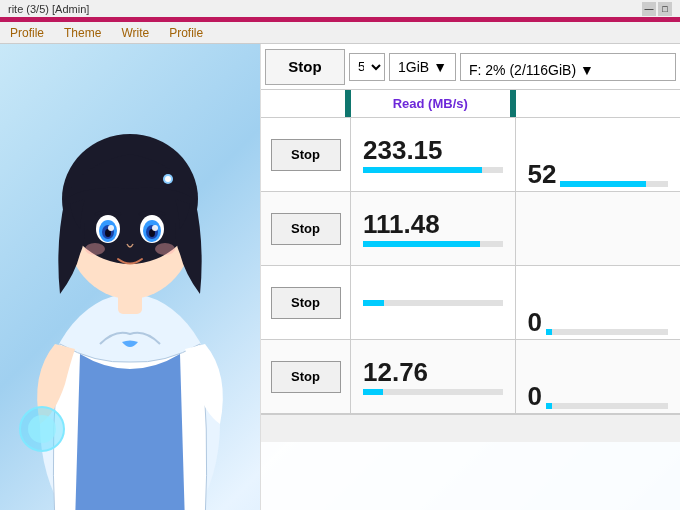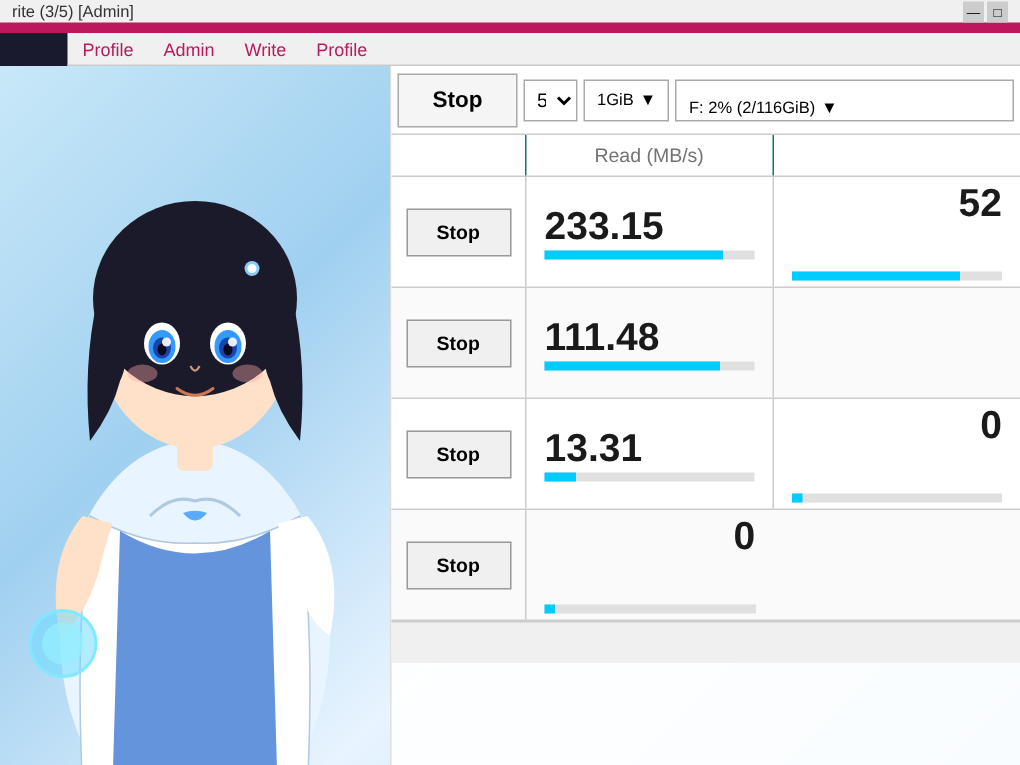--- a/index.html
+++ b/index.html
@@ -26,21 +26,21 @@
     }
 
     .title-bar {
       background: #f0f0f0;
       height: 22px;
       display: flex;
       align-items: center;
       padding: 0 8px;
       font-size: 11px;
       color: #333;
-      border-bottom: 7px solid #be185d;
+      border-bottom: 5px solid #be185d;
       justify-content: space-between;
     }
 
     .title-bar-left {
       display: flex;
       align-items: center;
       gap: 4px;
     }
 
     .title-bar-controls {
@@ -60,24 +60,23 @@
       justify-content: center;
     }
 
     .menu-bar {
       background: #f0f0f0;
       height: 22px;
       display: flex;
       align-items: center;
       padding: 0 4px;
       font-size: 12px;
-      color: #be185d;
+      color: #a16207;
       border-bottom: 1px solid #ccc;
       gap: 8px;
-      margin-left: 45px;
     }
 
     .menu-item {
       padding: 2px 6px;
       cursor: pointer;
     }
 
     
     .content-area {
       flex: 1;
@@ -159,41 +158,41 @@
       border: 1px solid #aaa;
       background: white;
       font-size: 13px;
       padding: 2px 4px;
     }
 
     .dropdown-btn {
       height: 28px;
       border: 1px solid #aaa;
       background: white;
-      font-size: 11px;
+      font-size: 14px;
       padding: 2px 8px;
       cursor: pointer;
       display: flex;
       align-items: center;
       gap: 4px;
     }
 
     .table-header {
       display: grid;
       grid-template-columns: 90px 1fr 1fr;
       border-bottom: 1px solid #ccc;
       background: white;
     }
 
     .header-cell {
       padding: 6px 8px;
       font-size: 13px;
-      font-weight: normal;
-      color: #737373;
-      border-right: 1px solid #0f766e;
+      font-weight: bold;
+      color: #6d28d9;
+      border-right: 6px solid #0f766e;
       text-align: center;
     }
 
     .data-row {
       display: grid;
       grid-template-columns: 90px 1fr 1fr;
       border-bottom: 1px solid #ccc;
       background: white;
       height: 74px;
     }
@@ -248,23 +247,23 @@
     .progress-bar-fill {
       height: 100%;
       background: #00ccff;
       position: absolute;
       left: 0;
       top: 0;
     }
 
     .value-cell-right {
       display: flex;
-      flex-direction: column;
+      flex-direction: row;
       align-items: flex-end;
-      justify-content: space-between;
+      justify-content: center;
       padding: 4px 12px;
       gap: 4px;
       overflow: hidden;
     }
 
     .value-num-right {
       font-size: 26px;
       font-weight: bold;
       color: #1a1a1a;
       line-height: 1;
@@ -301,21 +300,21 @@
       <span>rite (3/5) [Admin]</span>
     </div>
     <div class="title-bar-controls">
       <button class="title-btn">—</button>
       <button class="title-btn">□</button>
     </div>
   </div>
 
   <div class="menu-bar">
     <span class="menu-item">Profile</span>
-    <span class="menu-item">Admin</span>
+    <span class="menu-item">Theme</span>
     <span class="menu-item">Write</span>
     <span class="menu-item">Profile</span>
   </div>
 
   <div class="content-area">
 
     <div class="anime-bg-area">
 
       <div class="space-bg"></div>
       <div class="star-overlay"></div>
@@ -431,36 +430,41 @@
       <div class="progress-bar-container" style="width:100%">
         <div class="progress-bar-fill" style="width:84%"></div>
       </div>
     </div>
   </div>
           <div class="data-row">
     <div class="stop-cell">
       <button class="stop-btn-small">Stop</button>
     </div>
     <div class="value-cell">
-      <span class="value-num">13.31</span>
       <div class="progress-bar-container" style="width:100%">
         <div class="progress-bar-fill" style="width:15%"></div>
       </div>
     </div>
     <div class="value-cell-right">
       <span class="value-num-right">0</span>
       <div class="progress-bar-container" style="width:100%">
         <div class="progress-bar-fill" style="width:5%"></div>
       </div>
     </div>
   </div>
           <div class="data-row">
     <div class="stop-cell">
       <button class="stop-btn-small">Stop</button>
     </div>
+    <div class="value-cell">
+      <span class="value-num">12.76</span>
+      <div class="progress-bar-container" style="width:100%">
+        <div class="progress-bar-fill" style="width:14%"></div>
+      </div>
+    </div>
     <div class="value-cell-right">
       <span class="value-num-right">0</span>
       <div class="progress-bar-container" style="width:100%">
         <div class="progress-bar-fill" style="width:5%"></div>
       </div>
     </div>
   </div>
         </div>
 
       <div class="bottom-bar">

